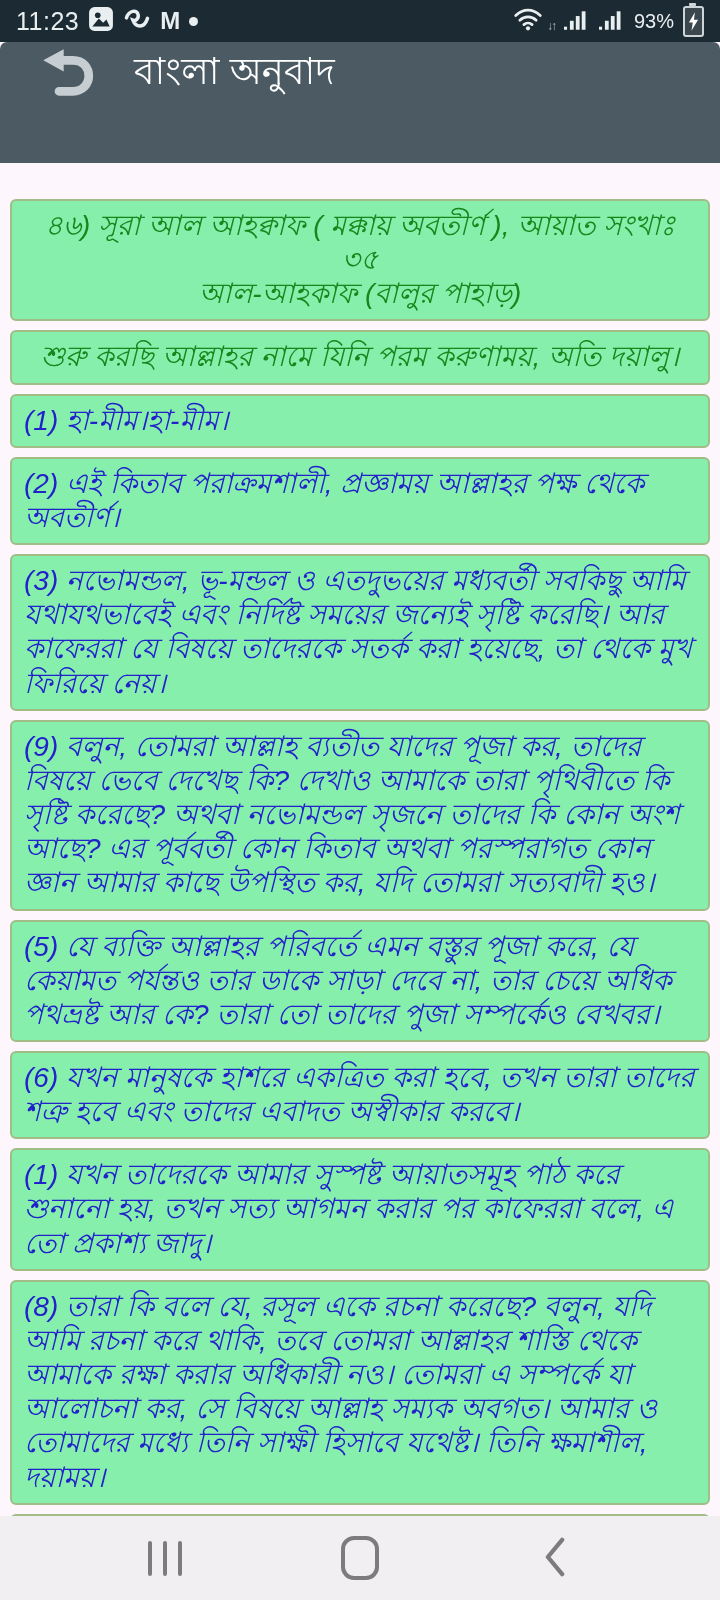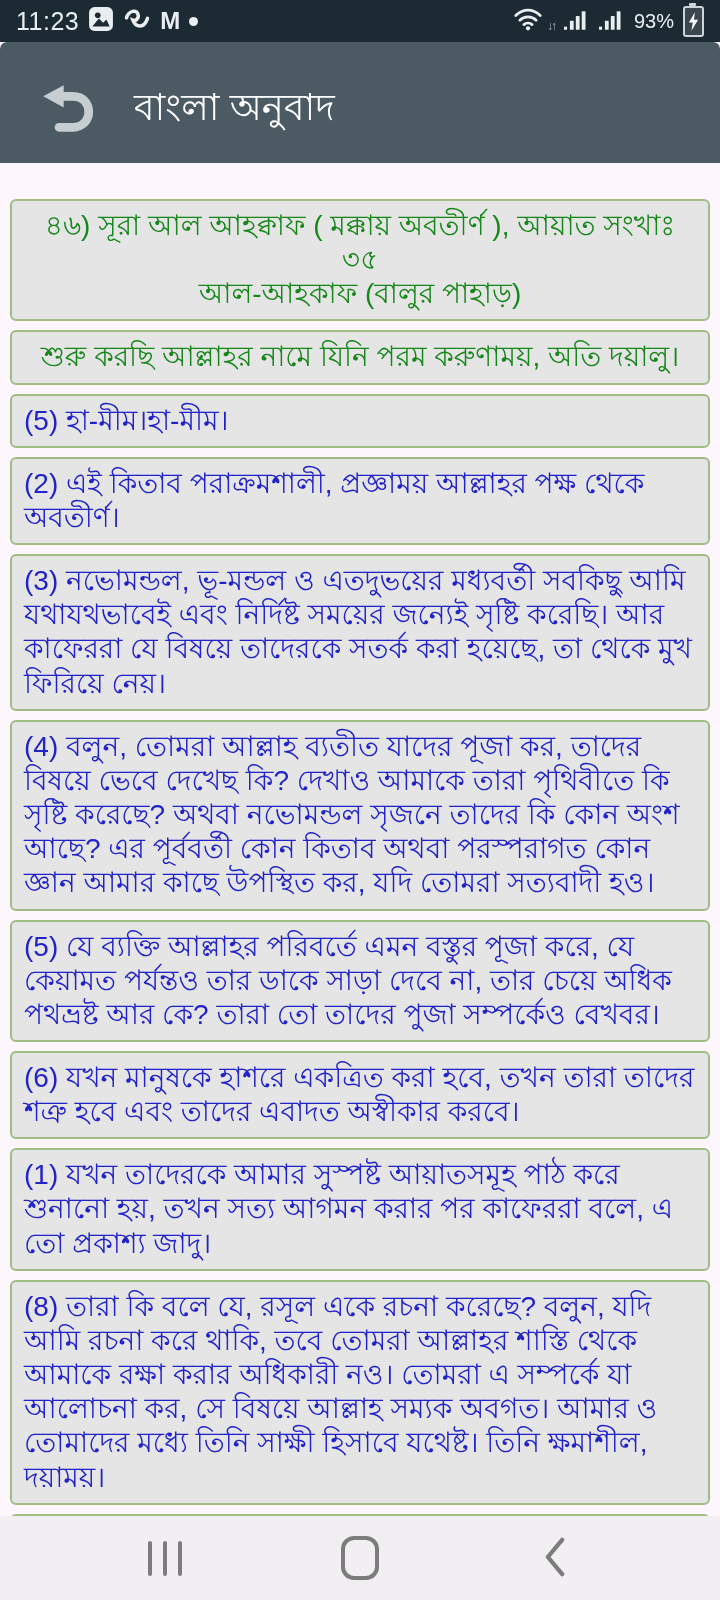--- a/index.html
+++ b/index.html
@@ -22,36 +22,36 @@
   .sb-pct{font-size:20px;}
   .sb-dot{width:9px;height:9px;border-radius:50%;background:#e9eef0;}
   .gmail-m{font-size:24px;font-weight:bold;color:#e9eef0;}
   .wifi-arrows{font-size:12px;color:#aeb9bf;margin-left:-6px;margin-top:10px;letter-spacing:-2px;}
   .battery{position:relative;width:17px;height:27px;border:2px solid #cdd5d9;border-radius:3px;background:#3a474e;display:flex;align-items:center;justify-content:center;}
   .battery:before{content:"";position:absolute;top:-5px;left:4px;width:7px;height:3px;background:#cdd5d9;border-radius:1px;}
 
   
   .app-header{
     position:absolute;top:42px;left:0;width:720px;height:134px;
-    background:#4b5a63;display:flex;align-items:center;
+    background:#4b5a63;display:flex;align-items:flex-start;
     padding:0 0 0 30px;box-sizing:border-box;border-radius:7px;
   }
   .back-btn{width:72px;height:62px;display:flex;align-items:center;justify-content:center;background:none;border:none;padding:0;}
   .app-title{color:#ffffff;font-size:37px;margin-left:32px;}
 
   
   .content{
     position:absolute;top:163px;left:0;width:720px;height:1353px;
     overflow:hidden;background:#fdf6fd;
     padding:36px 10px 0 10px;box-sizing:border-box;
   }
   .box{
-    background:#e5e5e5;border:2px solid #a0bd86;border-radius:6px;
+    background:#86efac;border:2px solid #a0bd86;border-radius:6px;
     margin-bottom:9px;padding:8px 12px;box-sizing:border-box;
-    font-size:28px;line-height:1.22;
+    font-size:28px;line-height:1.22;font-style:italic;
   }
   .box.center{text-align:center;}
   .green-text{color:#17861b;}
   .blue-text{color:#2222cb;}
 
   
   .nav-bar{
     position:absolute;bottom:0;left:0;width:720px;height:84px;
     background:#f1eff1;display:flex;align-items:center;justify-content:space-between;
     padding:0 130px;box-sizing:border-box;
@@ -136,30 +136,30 @@
     <div class="box center green-text">
       <div>৪৬) সূরা আল আহক্বাফ ( মক্কায় অবতীর্ণ ), আয়াত সংখাঃ ৩৫</div>
       <div>আল-আহকাফ (বালুর পাহাড়)</div>
     </div>
 
     <div class="box center green-text">
       <span>শুরু করছি আল্লাহর নামে যিনি পরম করুণাময়, অতি দয়ালু।</span>
     </div>
 
     <div class="box blue-text">
-      <span>(5) হা-মীম।হা-মীম।</span>
+      <span>(1) হা-মীম।হা-মীম।</span>
     </div>
     <div class="box blue-text">
       <span>(2) এই কিতাব পরাক্রমশালী, প্রজ্ঞাময় আল্লাহর পক্ষ থেকে অবতীর্ণ।</span>
     </div>
     <div class="box blue-text">
       <span>(3) নভোমন্ডল, ভূ-মন্ডল ও এতদুভয়ের মধ্যবর্তী সবকিছু আমি যথাযথভাবেই এবং নির্দিষ্ট সময়ের জন্যেই সৃষ্টি করেছি। আর কাফেররা যে বিষয়ে তাদেরকে সতর্ক করা হয়েছে, তা থেকে মুখ ফিরিয়ে নেয়।</span>
     </div>
     <div class="box blue-text">
-      <span>(4) বলুন, তোমরা আল্লাহ ব্যতীত যাদের পূজা কর, তাদের বিষয়ে ভেবে দেখেছ কি? দেখাও আমাকে তারা পৃথিবীতে কি সৃষ্টি করেছে? অথবা নভোমন্ডল সৃজনে তাদের কি কোন অংশ আছে? এর পূর্ববর্তী কোন কিতাব অথবা পরস্পরাগত কোন জ্ঞান আমার কাছে উপস্থিত কর, যদি তোমরা সত্যবাদী হও।</span>
+      <span>(9) বলুন, তোমরা আল্লাহ ব্যতীত যাদের পূজা কর, তাদের বিষয়ে ভেবে দেখেছ কি? দেখাও আমাকে তারা পৃথিবীতে কি সৃষ্টি করেছে? অথবা নভোমন্ডল সৃজনে তাদের কি কোন অংশ আছে? এর পূর্ববর্তী কোন কিতাব অথবা পরস্পরাগত কোন জ্ঞান আমার কাছে উপস্থিত কর, যদি তোমরা সত্যবাদী হও।</span>
     </div>
     <div class="box blue-text">
       <span>(5) যে ব্যক্তি আল্লাহর পরিবর্তে এমন বস্তুর পূজা করে, যে কেয়ামত পর্যন্তও তার ডাকে সাড়া দেবে না, তার চেয়ে অধিক পথভ্রষ্ট আর কে? তারা তো তাদের পুজা সম্পর্কেও বেখবর।</span>
     </div>
     <div class="box blue-text">
       <span>(6) যখন মানুষকে হাশরে একত্রিত করা হবে, তখন তারা তাদের শত্রু হবে এবং তাদের এবাদত অস্বীকার করবে।</span>
     </div>
     <div class="box blue-text">
       <span>(1) যখন তাদেরকে আমার সুস্পষ্ট আয়াতসমূহ পাঠ করে শুনানো হয়, তখন সত্য আগমন করার পর কাফেররা বলে, এ তো প্রকাশ্য জাদু।</span>
     </div>

